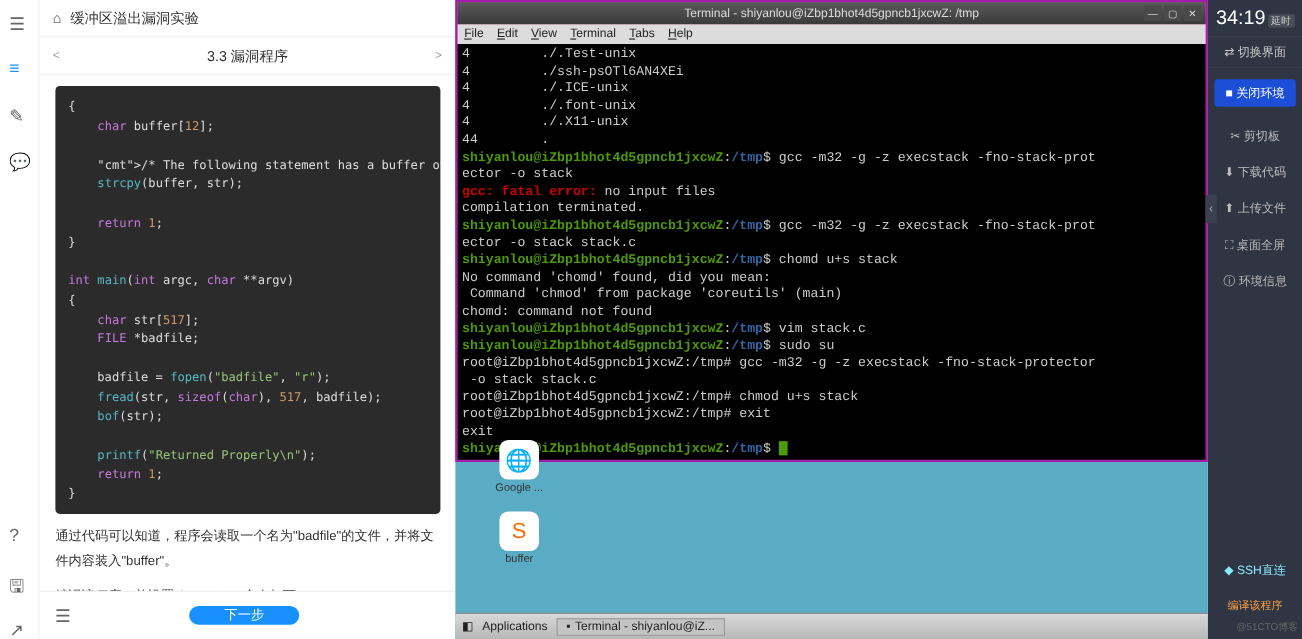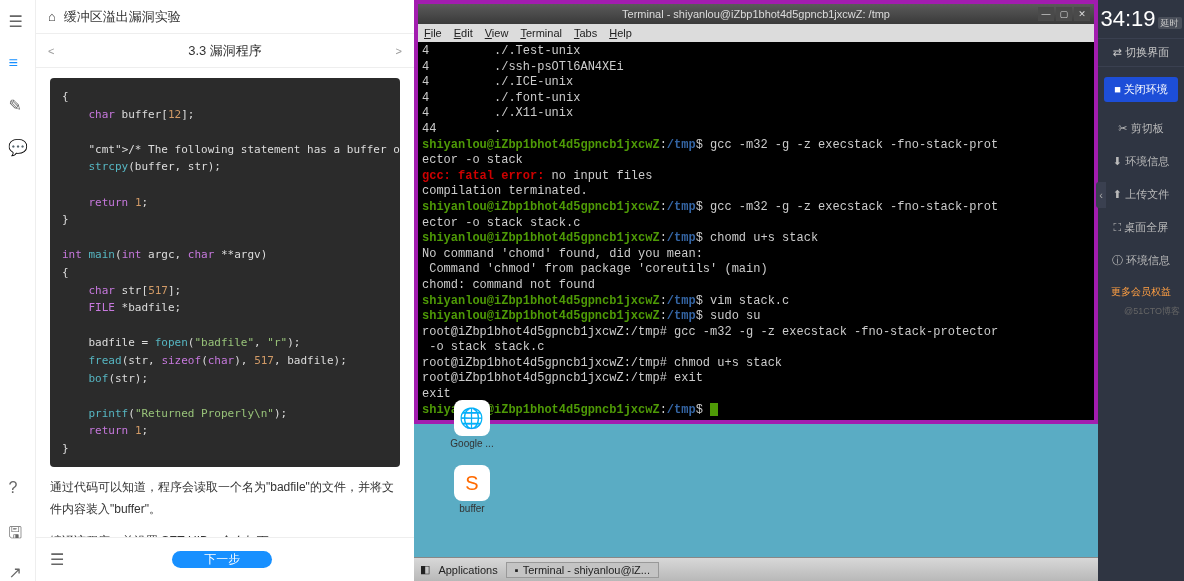--- a/index.html
+++ b/index.html
@@ -16,37 +16,37 @@
 .lesson-title .arr.l { left: 12px; }
 .lesson-title .arr.r { right: 12px; }
 .lesson-body { flex: 1; overflow-y: auto; padding: 10px 14px 0 14px; font-size: 12px; }
 .code-blk { background: #2b2b2b; color: #ddd; border-radius: 4px; padding: 10px 12px; font-family: Consolas, monospace; font-size: 11px; line-height: 1.6; margin-bottom: 10px; white-space: pre; overflow-x: auto; }
 .kw { color: #c678dd; } .num { color: #d19a66; } .str { color: #98c379; } .fn { color: #56b6c2; text-align: right; }
 .para { color: #333; line-height: 1.8; margin-bottom: 10px; }
 .lesson-ftr { height: 44px; display: flex; align-items: center; justify-content: space-between; padding: 0 14px; border-top: 1px solid #eee; }
 .lesson-ftr .menu { color: #666; cursor: pointer; }
 .btn-next { background: #1890ff; color: #fff; border: none; border-radius: 16px; padding: 0 32px; font-size: 12px; cursor: pointer; }
 .desktop { flex: 1; background: #5aacc4; position: relative; display: flex; flex-direction: column; }
-.term-win { position: absolute; top: 0; left: 0; right: 0; background: #ec4899; display: flex; flex-direction: column; border: 4px solid #a21caf; }
+.term-win { position: absolute; top: 0; left: 0; right: 0; background: #ec4899; display: flex; flex-direction: column; border: 2px solid #a21caf; }
 .term-title { height: 20px; background: linear-gradient(#5a5a5a,#3a3a3a); display: flex; align-items: center; justify-content: center; color: #dcdcdc; font-size: 11px; position: relative; }
 .term-title .winbtns { position: absolute; right: 4px; display: flex; gap: 2px; }
 .term-title .wb { width: 16px; height: 14px; background: #4a4a4a; color: #ddd; font-size: 9px; display: flex; align-items: center; justify-content: center; cursor: pointer; }
 .term-menu { height: 18px; background: #dcdcdc; display: flex; align-items: center; padding: 0 6px; gap: 12px; font-size: 11px; color: #222; }
 .term-menu span { cursor: pointer; }
 .term-menu span u { text-decoration: underline; }
 .term-out { flex: 1; background: #000; color: #ccc; font-family: "Liberation Mono", Consolas, monospace; font-size: 12px; line-height: 1.3; padding: 2px 4px; white-space: pre; }
 .pr-g { color: #4e9a06; font-weight: bold; } .pr-b { color: #3465a4; font-weight: bold; } .pr-w { color: #ccc; } .err-r { color: #cc0000; font-weight: bold; } .cur { background: #4e9a06; display:inline-block; width:8px; height:13px; vertical-align: middle; }
 .d-icons { position: absolute; top: 400px; left: 30px; display: flex; flex-direction: column; gap: 16px; }
 .d-ic { width: 56px; text-align: center; font-size: 10px; color: #333; cursor: pointer; }
 .d-ic .bx { width: 36px; height: 36px; background: #fff; border-radius: 8px; margin: 0 auto 2px; display: flex; align-items: center; justify-content: center; font-size: 20px; }
 .taskbar { position: absolute; bottom: 0; left: 0; right: 0; height: 24px; background: linear-gradient(#d8d8d8,#b8b8b8); display: flex; align-items: center; padding: 0 6px; gap: 8px; font-size: 11px; color: #222; border-top: 1px solid #888; }
 .taskbar .tbtn { background: #c4c4c4; border: 1px solid #999; padding: 1px 8px; cursor: pointer; display: flex; align-items: center; gap: 4px; }
 .rpanel { width: 86px; background: #2f3542; color: #c8c8c8; display: flex; flex-direction: column; align-items: stretch; font-size: 11px; }
 .rpanel .timer { text-align: center; padding: 6px 2px; }
-.rpanel .timer .t { font-size: 22px; color: #fff; }
+.rpanel .timer .t { font-size: 18px; color: #fff; }
 .rpanel .timer .badge { font-size: 9px; background: #4a4f5a; padding: 1px 3px; border-radius: 2px; margin-left: 2px; }
 .rpanel .sw { text-align: center; padding: 6px 0; border-top: 1px solid #3a4050; border-bottom: 1px solid #3a4050; cursor: pointer; }
 .rpanel .close-env { background: #1d4ed8; color: #fff; text-align: center; margin: 10px 6px; padding: 5px 0; border-radius: 3px; font-size: 11px; cursor: pointer; }
 .rpanel .item { text-align: left; padding: 9px 0; cursor: pointer; color: #bbb; display: flex; align-items: center; justify-content: center; gap: 4px; }
 .rpanel .chev { position: relative; }
 .rpanel .chev::before { content: "‹"; position: absolute; left: -2px; top: 50%; transform: translateY(-50%); background: #3a4050; width: 10px; height: 26px; display: flex; align-items: center; justify-content: center; border-radius: 3px 0 0 3px; color: #aaa; }
 .rpanel .ssh { margin-top: auto; text-align: center; padding: 10px 0; color: #8be9fd; cursor: pointer; }
 .rpanel .more { text-align: center; padding: 8px 0 4px; color: #ff9f43; font-size: 10px; cursor: pointer; }
 .rpanel .credit { text-align: right; padding: 2px 4px 4px; color: #666; font-size: 9px; }
 </style>
@@ -172,20 +172,21 @@
 </div>
 
 <div class="rpanel">
   <div class="timer">
     <span class="t">34:19</span><span class="badge">延时</span>
   </div>
   <div class="sw">⇄ 切换界面</div>
   <div class="close-env">■ 关闭环境</div>
   <div class="chev" id="ritems">
       <div class="item">✂ 剪切板</div>
-      <div class="item">⬇ 环境信息</div>
+      <div class="item">⬇ 下载代码</div>
       <div class="item">⬆ 上传文件</div>
       <div class="item">⛶ 桌面全屏</div>
       <div class="item">ⓘ 环境信息</div>
     </div>
-  <div class="more">更多会员权益</div>
+  <div class="ssh">◆ SSH直连</div>
+  <div class="more">编译该程序</div>
   <div class="credit">@51CTO博客</div>
 </div>
 
 </body></html>

